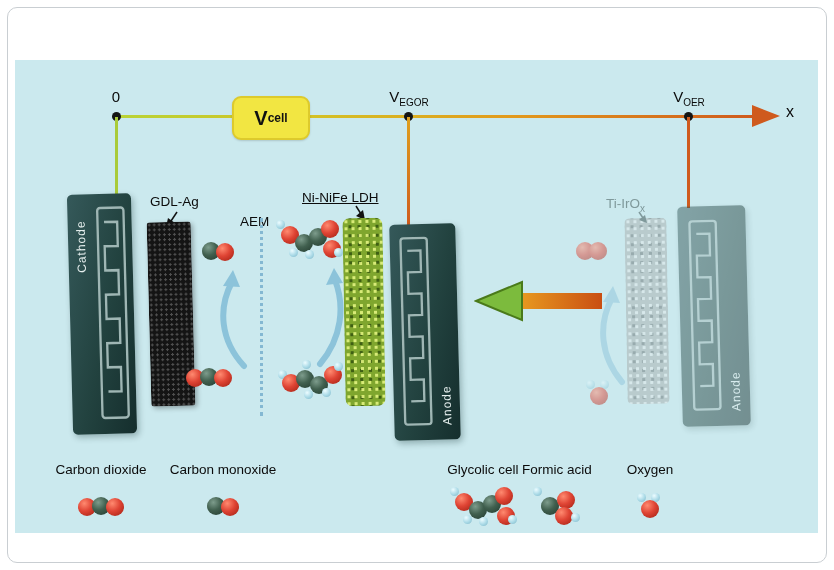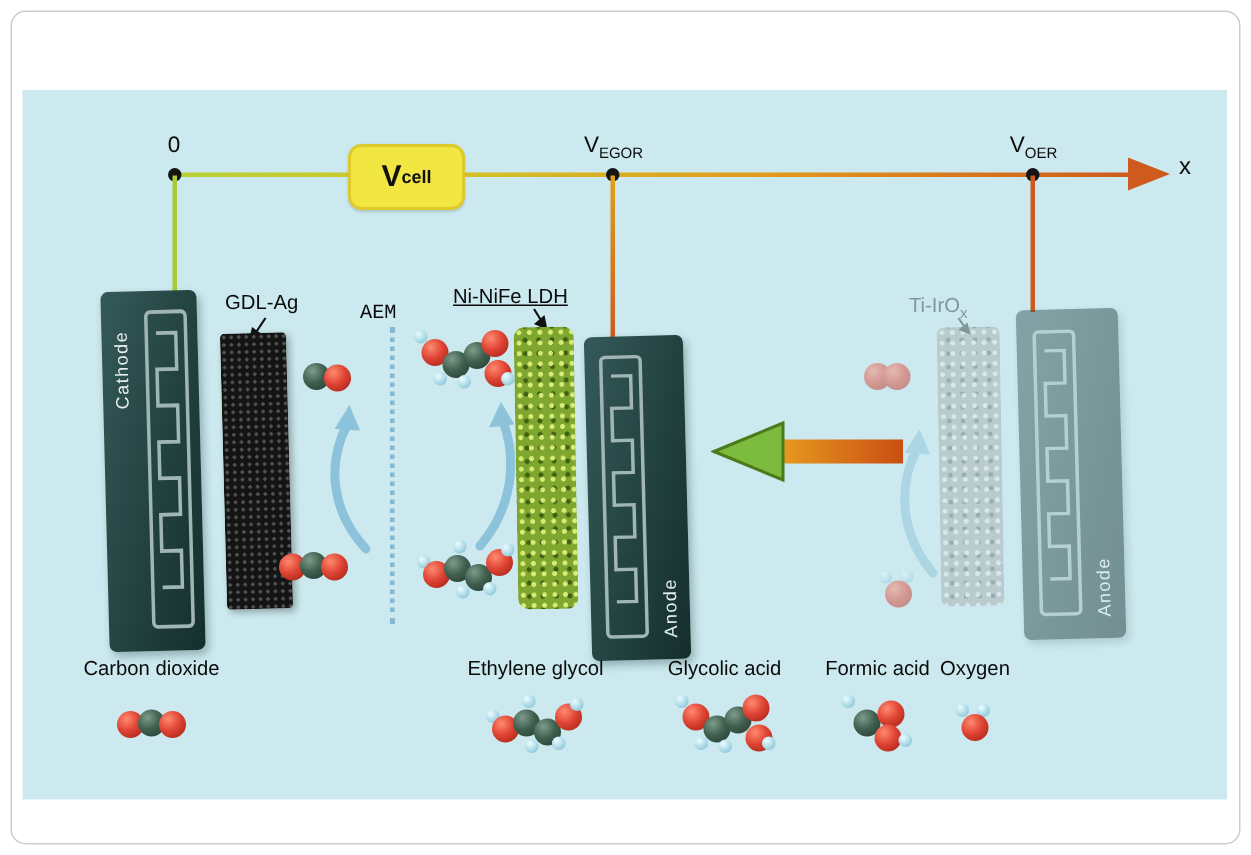--- a/index.html
+++ b/index.html
@@ -62,21 +62,21 @@
   
   .mol{position:relative;}
   .mol.abs{position:absolute;}
   .atom{position:absolute;border-radius:50%;}
   .aC{width:18px;height:18px;background:radial-gradient(circle at 35% 30%,#7d9c8c 0%,#41604f 45%,#22392e 100%);}
   .aO{width:18px;height:18px;background:radial-gradient(circle at 35% 30%,#ff8a70 0%,#df4434 45%,#9e1e11 100%);}
   .aH{width:9px;height:9px;background:radial-gradient(circle at 35% 30%,#ecfcff 0%,#a9d9e6 55%,#7db4c6 100%);}
 
   
   .legend-item{position:absolute;top:438px;display:flex;flex-direction:column;align-items:center;}
-  .legend-label{font-size:13.5px;color:#0b0b0b;white-space:nowrap;}
+  .legend-label{font-size:13.5px;color:#0b0b0b;white-space:nowrap;margin-top:24px;}
   .mol-slot{height:54px;display:flex;align-items:center;justify-content:center;margin-top:2px;}
 
   .faded{opacity:.48;}
   svg{display:block;}
 </style>
 </head>
 <body>
 
 <div class="page">
   <div class="frame"></div>
@@ -115,21 +115,21 @@
     </svg>
   </div>
 
   <div class="comp-label" style="left:150px;top:194px;">GDL-Ag</div>
   <svg style="position:absolute;left:164px;top:211px;" width="16" height="17">
     <line x1="13" y1="1" x2="7" y2="10" stroke="#111" stroke-width="1.5"></line>
     <polygon points="2,16 4,7 11,12" fill="#111"></polygon>
   </svg>
   <div class="plate gdl" style="left:149px;top:222px;width:44px;height:184px;"></div>
 
-  <div class="comp-label" style="left:240px;top:202px;font-family:Liberation Mono, monospace;">AEM</div>
+  <div class="comp-label" style="left:240px;top:214px;">AEM</div>
   <div class="aem-line"></div>
 
   <div class="comp-label" style="left:302px;top:190px;text-decoration:underline;">Ni-NiFe LDH</div>
   <svg style="position:absolute;left:352px;top:205px;" width="16" height="17">
     <line x1="4" y1="1" x2="9" y2="9" stroke="#111" stroke-width="1.5"></line>
     <polygon points="13,15 4,11 11,5" fill="#111"></polygon>
   </svg>
   <div class="plate ldh" style="left:344px;top:218px;width:40px;height:188px;"></div>
 
   <div class="plate electrode" style="left:392px;top:224px;width:66px;height:216px;">
@@ -229,53 +229,46 @@
   <div class="legend-item" style="left:38px;width:126px;">
     <div class="legend-label">Carbon dioxide</div>
     <div class="mol-slot">
         <div class="mol" style="width: 47px; height: 19px;">
           <span class="atom aO" style="left: 0px; top: 1px;"></span>
           <span class="atom aC" style="left: 14px; top: 0px;"></span>
           <span class="atom aO" style="left: 28px; top: 1px;"></span>
         </div>
       </div>
   </div>
-  <div class="legend-item" style="left:294px;width:126px;">
-    <div class="legend-label">Ethylene glycol</div>
-    <div class="mol-slot">
-        <div class="mol" style="width: 66px; height: 42px;">
-          <span class="atom aH" style="left: 0px; top: 12px;"></span>
-          <span class="atom aO" style="left: 4px; top: 16px;"></span>
-          <span class="atom aH" style="left: 24px; top: 2px;"></span>
-          <span class="atom aC" style="left: 18px; top: 12px;"></span>
-          <span class="atom aC" style="left: 32px; top: 18px;"></span>
-          <span class="atom aO" style="left: 46px; top: 8px;"></span>
-          <span class="atom aH" style="left: 56px; top: 4px;"></span>
-          <span class="atom aH" style="left: 26px; top: 32px;"></span>
-          <span class="atom aH" style="left: 44px; top: 30px;"></span>
+  <div class="legend-item" style="left:152px;width:142px;">
+    <div class="legend-label">Carbon monoxide</div>
+    <div class="mol-slot">
+        <div class="mol" style="width: 33px; height: 19px;">
+          <span class="atom aC" style="left: 0px; top: 0px;"></span>
+          <span class="atom aO" style="left: 14px; top: 1px;"></span>
         </div>
       </div>
   </div>
   <div class="legend-item" style="left:425px;width:116px;">
-    <div class="legend-label">Glycolic acid</div>
+    <div class="legend-label">Glycolic cell</div>
     <div class="mol-slot">
         <div class="mol" style="width: 66px; height: 42px;">
           <span class="atom aH" style="left: 0px; top: 2px;"></span>
           <span class="atom aO" style="left: 5px; top: 8px;"></span>
           <span class="atom aC" style="left: 19px; top: 16px;"></span>
           <span class="atom aC" style="left: 33px; top: 10px;"></span>
           <span class="atom aO" style="left: 45px; top: 2px;"></span>
           <span class="atom aO" style="left: 47px; top: 22px;"></span>
           <span class="atom aH" style="left: 58px; top: 30px;"></span>
           <span class="atom aH" style="left: 13px; top: 30px;"></span>
           <span class="atom aH" style="left: 29px; top: 32px;"></span>
         </div>
       </div>
   </div>
-  <div class="legend-item" style="left:533px;width:104px;">
+  <div class="legend-item" style="left:505px;width:104px;">
     <div class="legend-label">Formic acid</div>
     <div class="mol-slot">
         <div class="mol" style="width: 52px; height: 38px;">
           <span class="atom aH" style="left: 2px; top: 0px;"></span>
           <span class="atom aC" style="left: 10px; top: 10px;"></span>
           <span class="atom aO" style="left: 26px; top: 4px;"></span>
           <span class="atom aO" style="left: 24px; top: 20px;"></span>
           <span class="atom aH" style="left: 40px; top: 26px;"></span>
         </div>
       </div>

